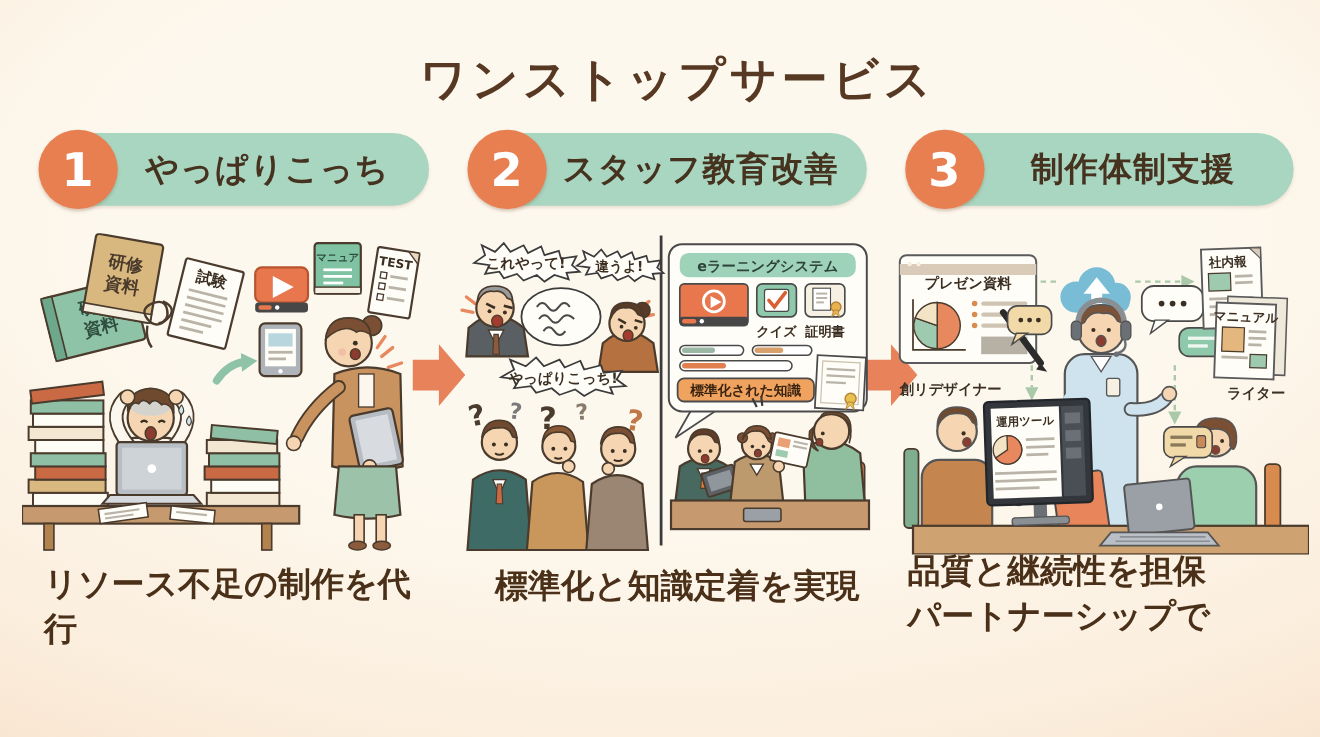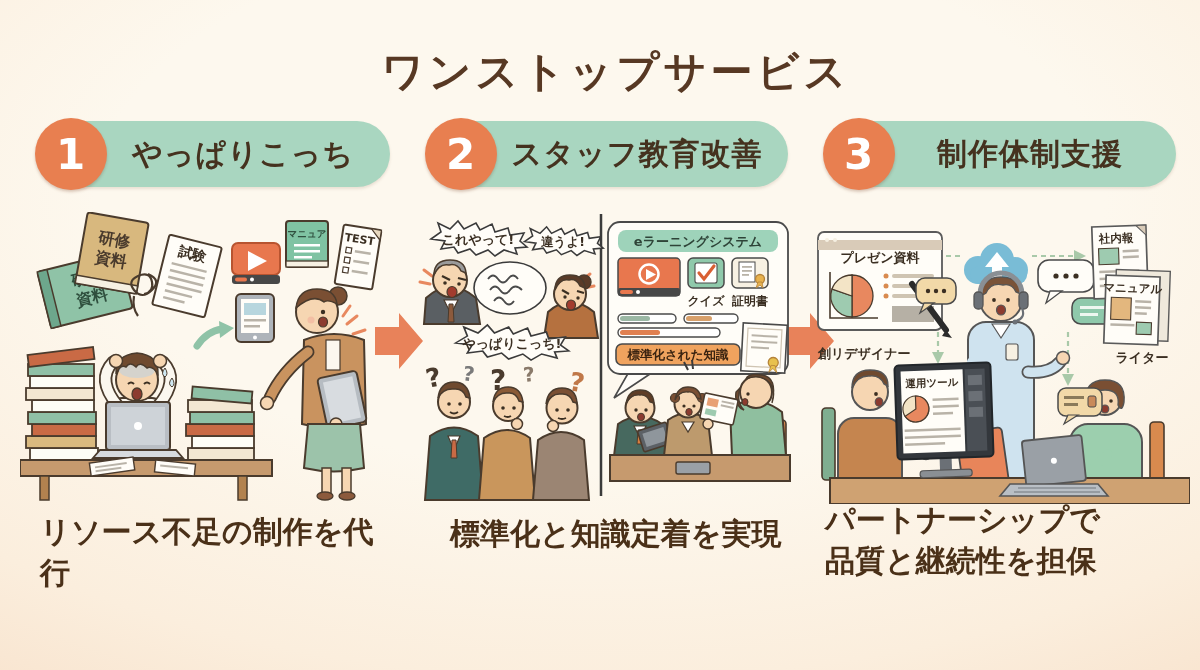--- a/index.html
+++ b/index.html
@@ -545,17 +545,17 @@
       <g transform="rotate(-6 240 250)">
         <rect x="212" y="226" width="60" height="46" rx="3" fill="#9aa0a6" stroke="#555555" stroke-width="1.8"></rect>
         <circle cx="242" cy="249" r="3" fill="#ffffff"></circle>
       </g>
       <polygon points="198,272 286,272 296,284 188,284" fill="#b9bfc5" stroke="#555555" stroke-width="1.6"></polygon>
       <line x1="206" y1="276" x2="284" y2="276" stroke="#8a8f94" stroke-width="1.5"></line>
       <line x1="202" y1="280" x2="288" y2="280" stroke="#8a8f94" stroke-width="1.5"></line>
     </g>
   </svg>
   <div class="caption" style="left:825px;top:500px;width:350px;">
+    <div>品質と継続性を担保</div>
     <div>パートナーシップで</div>
-    <div>品質と継続性を担保</div>
   </div>
 
 </div>
 
 </body></html>

